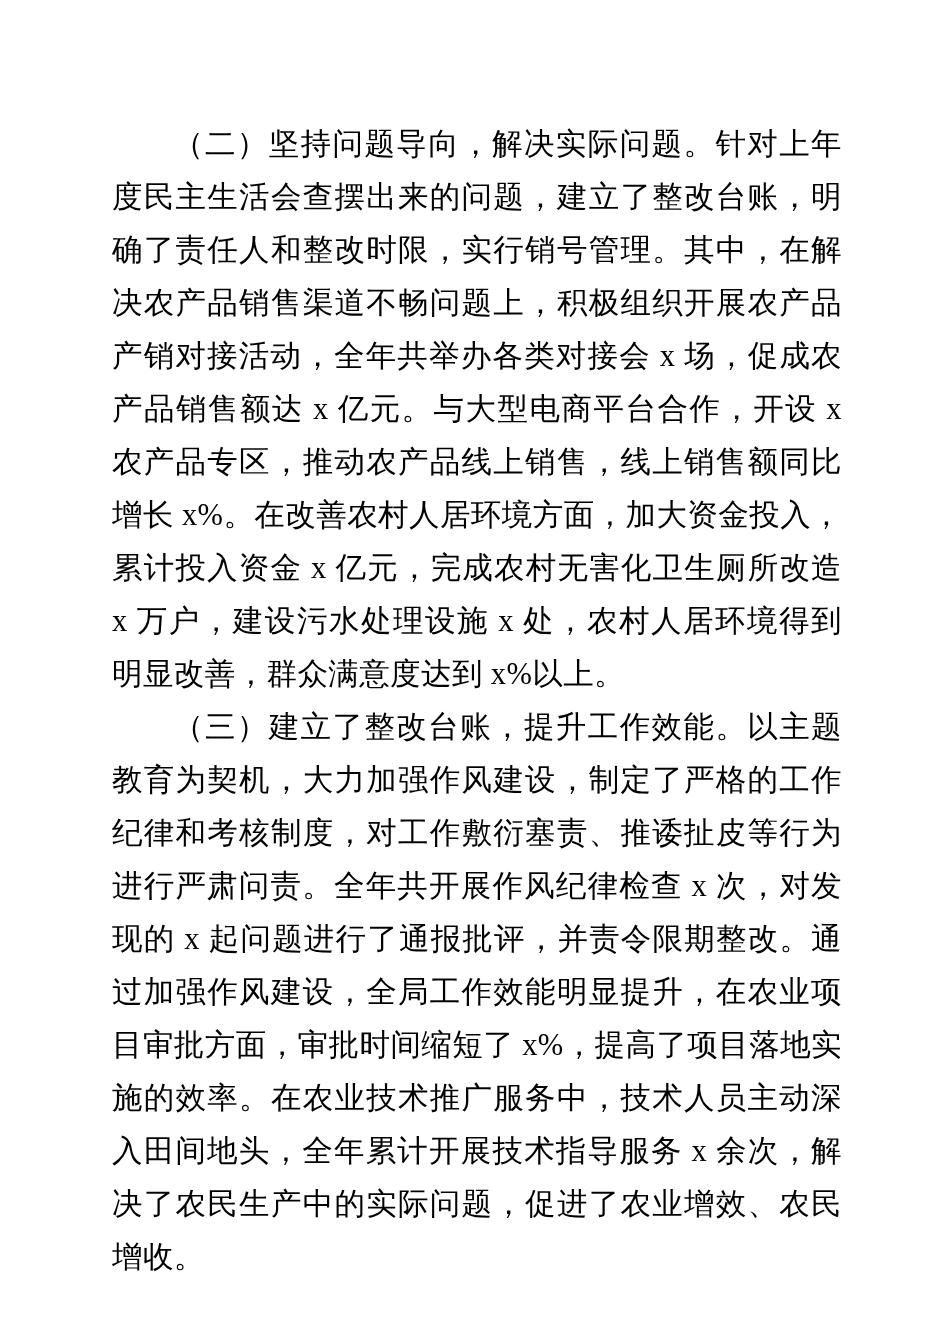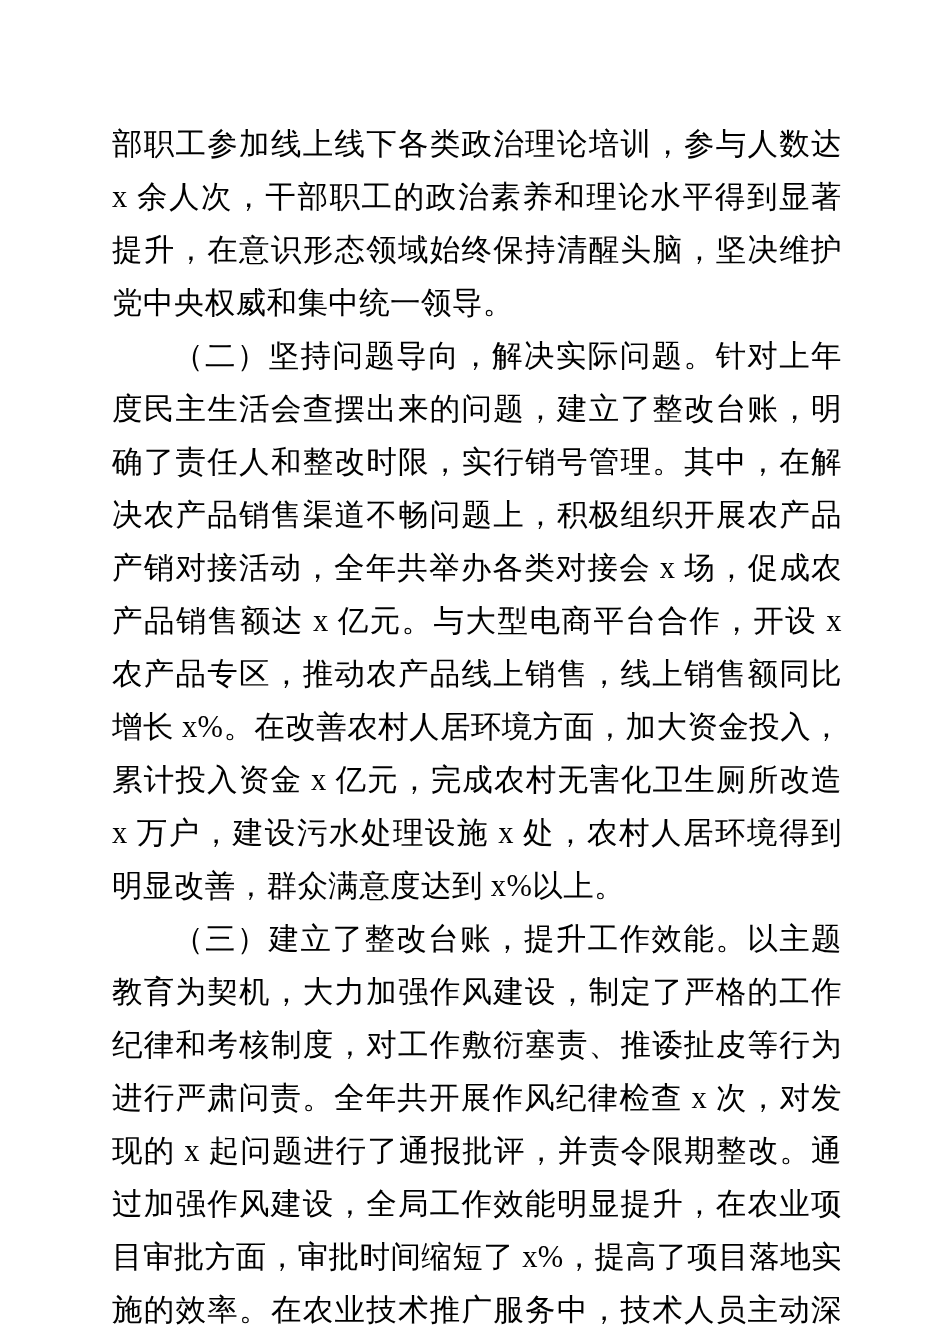--- a/index.html
+++ b/index.html
@@ -40,23 +40,20 @@
   .sub-lead {
     font-weight: normal;
   }
 </style>
 </head>
 <body>
 
 <div class="page">
   <div class="doc-body">
 
-    <p class="para">
-      <span>部职工参加线上线下各类政治理论培训，参与人数达 x 余人次，干部职工的政治素养和理论水平得到显著提升，在意识形态领域始终保持清醒头脑，坚决维护党中央权威和集中统一领导。</span>
-    </p>
 
     <p class="para indent">
       <span class="sub-lead">（二）坚持问题导向，解决实际问题。</span><span>针对上年度民主生活会查摆出来的问题，建立了整改台账，明确了责任人和整改时限，实行销号管理。其中，在解决农产品销售渠道不畅问题上，积极组织开展农产品产销对接活动，全年共举办各类对接会 x 场，促成农产品销售额达 x 亿元。与大型电商平台合作，开设 x 农产品专区，推动农产品线上销售，线上销售额同比增长 x%。在改善农村人居环境方面，加大资金投入，累计投入资金 x 亿元，完成农村无害化卫生厕所改造 x 万户，建设污水处理设施 x 处，农村人居环境得到明显改善，群众满意度达到 x%以上。</span>
     </p>
 
     <p class="para indent">
       <span class="sub-lead">（三）建立了整改台账，提升工作效能。</span><span>以主题教育为契机，大力加强作风建设，制定了严格的工作纪律和考核制度，对工作敷衍塞责、推诿扯皮等行为进行严肃问责。全年共开展作风纪律检查 x 次，对发现的 x 起问题进行了通报批评，并责令限期整改。通过加强作风建设，全局工作效能明显提升，在农业项目审批方面，审批时间缩短了 x%，提高了项目落地实施的效率。在农业技术推广服务中，技术人员主动深入田间地头，全年累计开展技术指导服务 x 余次，解决了农民生产中的实际问题，促进了农业增效、农民增收。</span>
     </p>
 
   </div>

